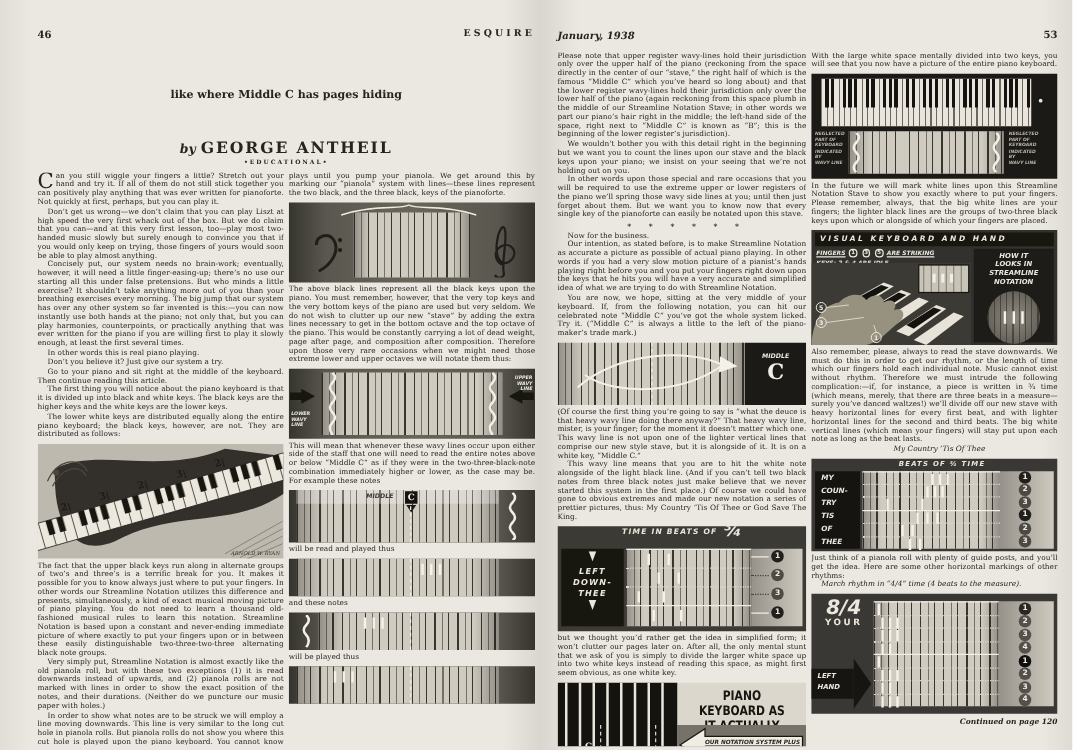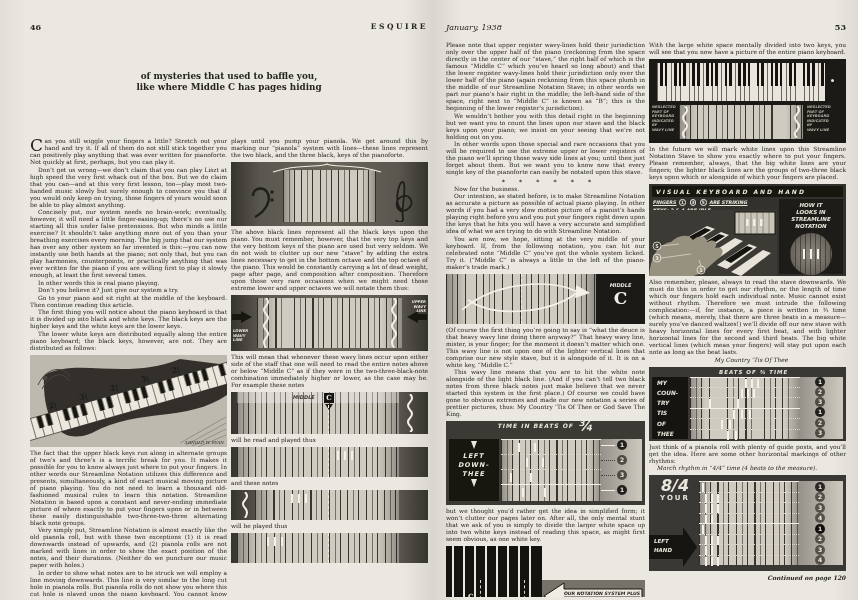--- a/index.html
+++ b/index.html
@@ -8,21 +8,21 @@
   .sheet { position:relative; width:858px; height:600px; overflow:hidden;
     background:linear-gradient(90deg,#e1ded7 0,#ebe8e1 3%,#ebe8e1 47%,#d9d6cf 50.4%,#ebe8e1 54%,#ebe8e1 97%,#dedbd4 100%); }
   .folio-left { position:absolute; left:30px; top:22px; font:bold 8px "DejaVu Serif",serif; }
   .mag { position:absolute; left:330px; top:22px; width:98px; text-align:right; font:bold 7.5px "DejaVu Serif",serif; letter-spacing:2.5px; }
   .title { position:absolute; left:22px; top:35px; width:410px; text-align:center; font-weight:bold; font-size:26px; line-height:29px; letter-spacing:-0.5px; color:#1c1a15; }
   .subtitle { position:absolute; left:30px; top:71px; width:398px; text-align:center; font-weight:bold; font-size:8.8px; line-height:10.5px; }
   .byline { position:absolute; left:30px; top:107px; width:398px; text-align:center; }
   .byline .by { font-style:italic; font-weight:bold; font-size:10px; margin-right:4px; }
   .byline .author { font-weight:bold; font-size:12.5px; letter-spacing:1.5px; }
   .byline .tag { display:block; margin-top:1px; font-weight:bold; font-size:4.8px; letter-spacing:1.6px; }
-  .rp-date { position:absolute; left:446px; top:23px; font-style:italic; font-weight:normal; font-size:8px; }
+  .rp-date { position:absolute; left:446px; top:23px; font-style:italic; font-weight:bold; font-size:8px; }
   .rp-folio { position:absolute; left:760px; top:22px; width:86px; text-align:right; font-weight:bold; font-size:8px; }
   .col { position:absolute; font-size:5.9px; line-height:7px; text-align:justify; overflow:hidden; }
   #c1 { left:30px;  top:138px; width:197px; height:458px; }
   #c2 { left:231px; top:138px; width:197px; height:458px; }
   #c3 { left:446px; top:42px;  width:199px; height:555px; }
   #c4 { left:649px; top:42px;  width:197px; height:555px; }
   .col p { text-indent:8px; margin-bottom:0.5px; }
   .col p.ni { text-indent:0; }
   .dropcap { float:left; font-size:17px; line-height:14px; padding-right:1.5px; }
   .stars { text-align:center; letter-spacing:6px; font-weight:bold; font-size:6px; margin:2px 0; text-indent:0; }
@@ -49,22 +49,25 @@
   .tri-d { position:absolute; width:0; height:0; border-left:4px solid transparent; border-right:4px solid transparent; border-top:6px solid #1b1a16; }
 </style>
 </head>
 <body>
 
 <div class="sheet">
 
   <div class="folio-left">46</div>
   <div class="mag">ESQUIRE</div>
   <div class="subtitle">
-    <div>of mysteries that used to baffle you,</div>
     <div>like where Middle C has pages hiding</div>
+  </div>
+  <div class="byline">
+    <span class="by">by</span><span class="author">GEORGE ANTHEIL</span>
+    <span class="tag">•EDUCATIONAL•</span>
   </div>
 
   <div class="col" id="c1">
     <p class="ni"><span class="dropcap">C</span><span>an you still wiggle your fingers a little? Stretch out your hand and try it. If all of them do not still stick together you can positively play anything that was ever written for pianoforte. Not quickly at first, perhaps, but you can play it.</span></p>
     <p>Don’t get us wrong—we don’t claim that you can play Liszt at high speed the very first whack out of the box. But we do claim that you can—and at this very first lesson, too—play most two-handed music slowly but surely enough to convince you that if you would only keep on trying, those fingers of yours would soon be able to play almost anything.</p>
     <p>Concisely put, our system needs no brain-work; eventually, however, it will need a little finger-easing-up; there’s no use our starting all this under false pretensions. But who minds a little exercise? It shouldn’t take anything more out of you than your breathing exercises every morning. The big jump that our system has over any other system so far invented is this:—you can now instantly use both hands at the piano; not only that, but you can play harmonies, counterpoints, or practically anything that was ever written for the piano if you are willing first to play it slowly enough, at least the first several times.</p>
     <p>In other words this is real piano playing.</p>
     <p>Don’t you believe it? Just give our system a try.</p>
     <p>Go to your piano and sit right at the middle of the keyboard. Then continue reading this article.</p>
     <p>The first thing you will notice about the piano keyboard is that it is divided up into black and white keys. The black keys are the higher keys and the white keys are the lower keys.</p>
@@ -294,20 +297,24 @@
         <div class="abs" style="left:28px;top:0;width:1.5px;height:66px;background:#e9e6dd"></div>
         <div class="abs" style="left:39px;top:0;width:1.5px;height:66px;background:#e9e6dd"></div>
         <div class="abs" style="left:50px;top:0;width:1.5px;height:66px;background:#e9e6dd"></div>
         <div class="abs" style="left:61px;top:0;width:1.5px;height:66px;background:#e9e6dd"></div>
         <div class="abs" style="left:72px;top:0;width:1.5px;height:66px;background:#e9e6dd"></div>
         <div class="abs" style="left:83px;top:0;width:1.5px;height:66px;background:#e9e6dd"></div>
         <div class="abs" style="left:34px;top:34px;height:30px;border-left:1.2px dashed #d9d5ca"></div>
         <div class="abs" style="left:78px;top:34px;height:30px;border-left:1.2px dashed #d9d5ca"></div>
         <span class="abs" style="left:22px;top:46px;color:#f2efe6;font:bold 7px 'DejaVu Serif',serif">C</span>
       </div>
+      <div class="abs" style="left:96px;top:0;right:0;height:34px;background:#dcd7cd;text-align:center">
+        <div style="transform:scaleX(.82);transform-origin:center;font:bold 10.5px/12px 'DejaVu Sans',sans-serif;color:#15140f;margin-top:5px">PIANO KEYBOARD AS</div>
+        <div style="transform:scaleX(.82);transform-origin:center;font:bold 10.5px/12px 'DejaVu Sans',sans-serif;color:#15140f">IT ACTUALLY APPEARS</div>
+      </div>
       <div class="abs" style="left:96px;top:34px;right:0;height:32px;background:#76726a">
         <svg width="103" height="32">
           <polygon points="2,16 22,3 22,9 100,9 100,23 22,23 22,29" fill="#efece3" stroke="#17160f" stroke-width="1"></polygon>
           <text x="60" y="15" text-anchor="middle" font-family="DejaVu Sans" font-style="italic" font-weight="bold" font-size="4.6" fill="#26241f" text-decoration="underline">OUR NOTATION SYSTEM PLUS</text>
           <text x="60" y="21" text-anchor="middle" font-family="DejaVu Sans" font-style="italic" font-weight="bold" font-size="4.6" fill="#26241f" text-decoration="underline">YOUR MENTAL DOTTED LINES</text>
         </svg>
       </div>
     </div>
   </div>
 

